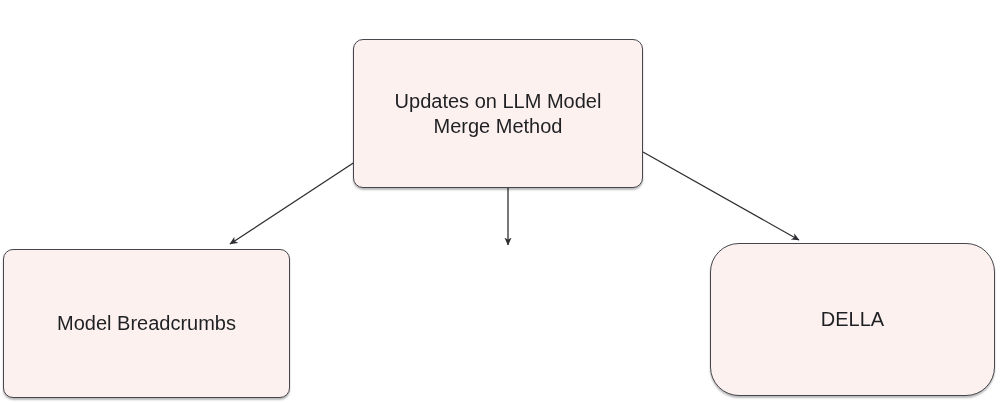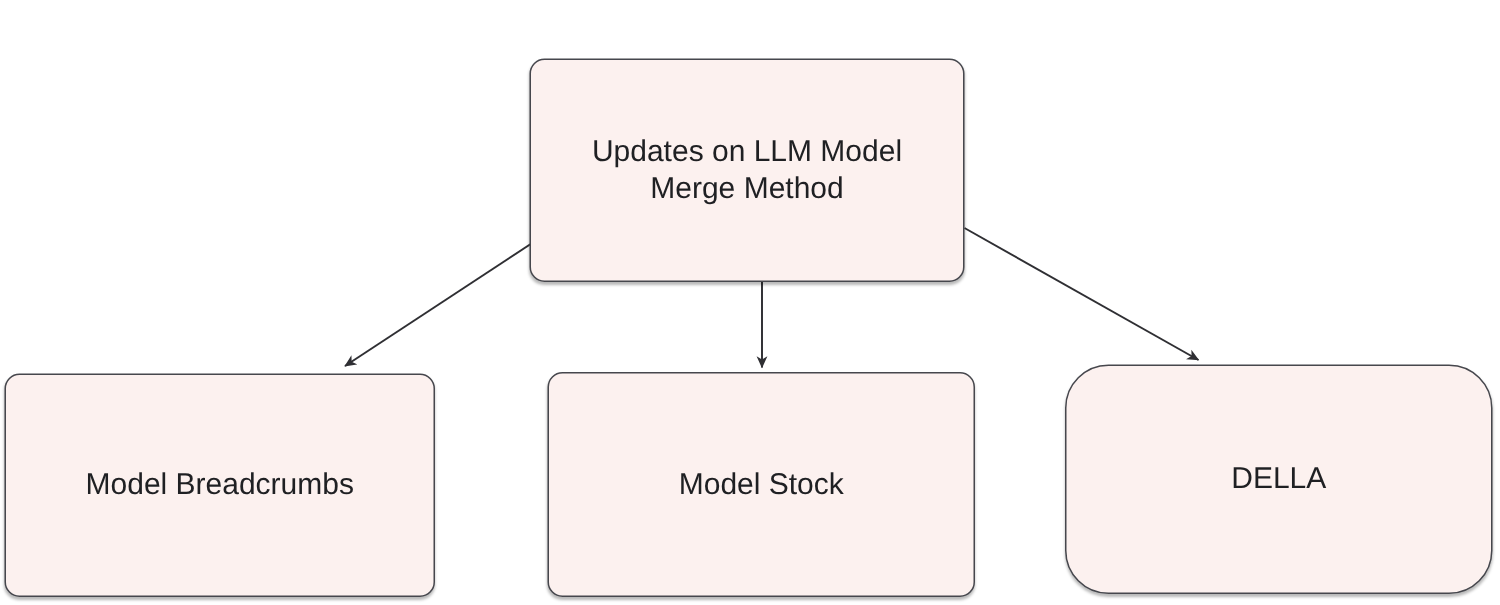--- a/index.html
+++ b/index.html
@@ -71,21 +71,18 @@
   </svg>
 
   <div class="node node-root">
     <span>Updates on LLM Model Merge Method</span>
   </div>
 
   <div class="node node-child-1">
     <span>Model Breadcrumbs</span>
   </div>
 
-  <div class="node node-child-2">
-    <span>Model Stock</span>
-  </div>
 
   <div class="node node-child-3">
     <span>DELLA</span>
   </div>
 
 </div>
 
 </body></html>

